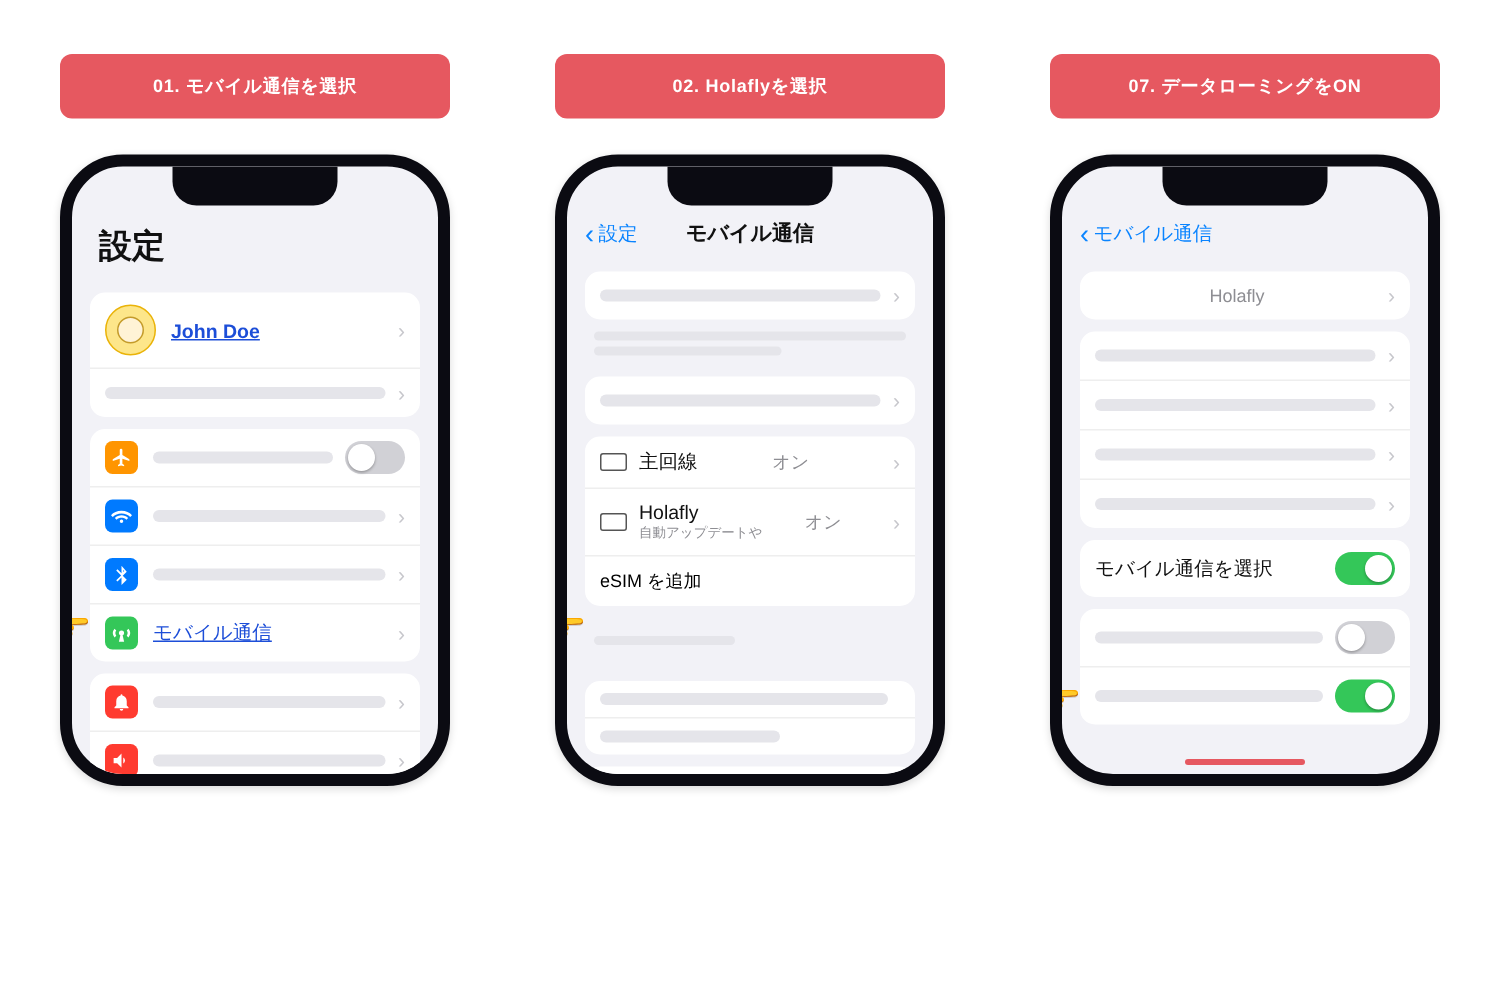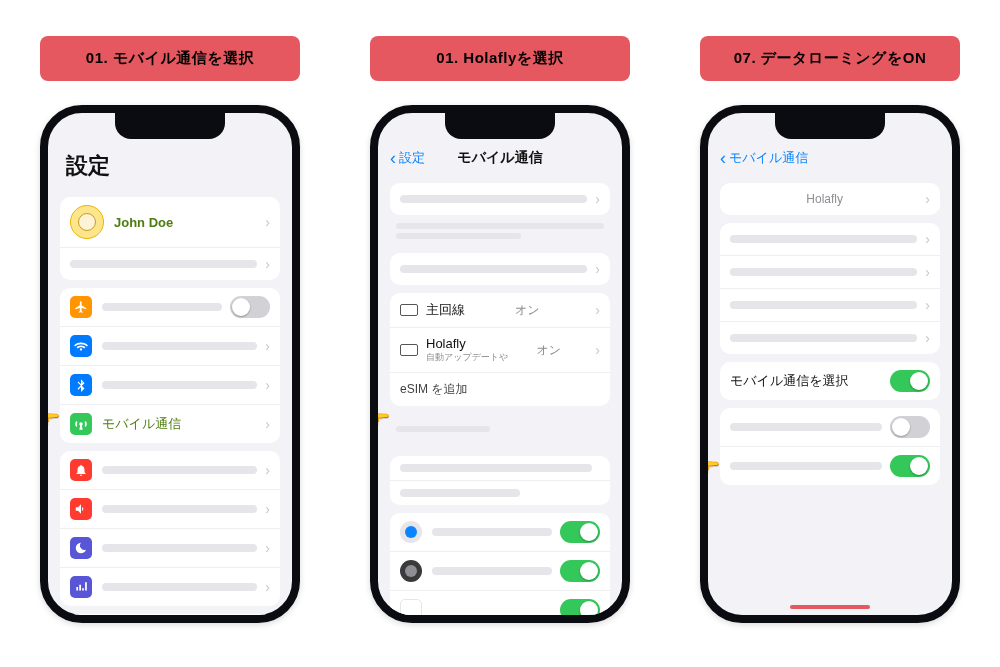--- a/index.html
+++ b/index.html
@@ -1,21 +1,21 @@
 <!DOCTYPE html>
 <html><head>
 <meta charset="utf-8">
 <style>
   * { box-sizing: border-box; margin: 0; padding: 0; }
   html, body { width: 1000px; height: 667px; font-family: -apple-system, "Hiragino Sans", "Helvetica Neue", Arial, sans-serif; background:#fff; }
   .wrap { display:flex; justify-content:space-around; padding: 36px 20px 0; gap: 30px; }
   .col { width: 300px; display:flex; flex-direction:column; align-items:center; }
-  .pill { background:#e65860; color:#000000; font-weight:700; font-size:15px; padding:13px 16px; border-radius:8px; text-align:center; width: 260px; margin-bottom:24px; letter-spacing:.5px;}
+  .pill { background:#e65860; color:#ffffff; font-weight:700; font-size:12px; padding:13px 16px; border-radius:8px; text-align:center; width: 260px; margin-bottom:24px; letter-spacing:.5px;}
   .phone {
-    width: 260px; height: 518px; border-radius: 42px; border: 8px solid #0b0b12;
+    width: 260px; height: 421px; border-radius: 42px; border: 8px solid #0b0b12;
     background:#f2f2f7; position:relative; overflow:hidden; box-shadow: 0 2px 6px rgba(0,0,0,.15);
   }
   .notch { position:absolute; top:0; left:50%; transform:translateX(-50%);
     width:110px; height:26px; background:#0b0b12; border-bottom-left-radius:16px; border-bottom-right-radius:16px; z-index:5;}
   .screen { position:absolute; inset:0; padding-top: 28px; overflow:hidden;}
   .hand { position:absolute; left:-22px; font-size:28px; z-index:6; text-shadow:0 1px 0 rgba(0,0,0,.15);}
   
   .p1-title { font-size:22px; font-weight:800; padding:10px 18px 8px; color:#111;}
   .card { background:#fff; border-radius:10px; margin:8px 12px; }
   .row { display:flex; align-items:center; padding:8px 10px; border-bottom:1px solid #eee; position:relative;}
@@ -24,28 +24,28 @@
   .ico { width:22px; height:22px; border-radius:5px; margin-right:10px; display:flex; align-items:center; justify-content:center; flex-shrink:0;}
   .ico svg { width:14px; height:14px; fill:#fff; }
   .skel { height:8px; background:#e5e5ea; border-radius:4px; }
   .skelw { flex:1; margin-right:8px;}
   .avatar { width:34px; height:34px; border-radius:50%; background:#fde68a; border:1px solid #eab308; display:flex; align-items:center; justify-content:center; margin-right:10px; overflow:hidden;}
   .avatar-face { width:18px; height:18px; border-radius:50%; background:#fff3d6; border:1px solid #c49b2a; position:relative;}
   .toggle { width:40px; height:22px; border-radius:11px; background:#d1d1d6; position:relative; margin-left:auto;}
   .toggle.on { background:#34c759;}
   .toggle .knob { width:18px; height:18px; border-radius:50%; background:#fff; position:absolute; top:2px; left:2px; box-shadow:0 1px 2px rgba(0,0,0,.3);}
   .toggle.on .knob { left:auto; right:2px;}
-  .label { font-size:13px; color:#4d7c0f; }
+  .label { font-size:13px; color:#1d4ed8;text-decoration:underline; }
   .sublabel { font-size:9px; color:#8e8e93;}
   .nav { display:flex; align-items:center; height:34px; position:relative; padding:0 12px;}
   .nav .back { color:#0a84ff; font-size:13px; display:flex; align-items:center; gap:3px;}
   .nav .title { position:absolute; left:0; right:0; text-align:center; font-weight:700; font-size:14px; color:#111;}
   .section-h { font-size:10px; color:#8e8e93; padding:4px 20px 2px;}
   .sim-ico { width:18px; height:12px; border:1.5px solid #555; border-radius:2px; margin-right:8px; position:relative;}
-  .link { color:#404040; font-size:12px; }
+  .link { color:#000000; font-size:12px; }
   .footnote { font-size:8px; color:#8e8e93; line-height:1.4; padding:4px 18px; }
   .homebar { position:absolute; bottom:6px; left:50%; transform:translateX(-50%); width:80px; height:4px; background:#e65860; border-radius:2px;}
   .rowtxt { font-size:13px; color:#111;}
   .rowval { margin-left:auto; font-size:12px; color:#8e8e93; margin-right:6px;}
   .circ-ico { width:22px; height:22px; border-radius:50%; margin-right:10px; flex-shrink:0; display:flex; align-items:center; justify-content:center;}
   .ball { width:12px;height:12px;border-radius:50%;}
 </style>
 </head>
 <body>
 
@@ -163,21 +163,21 @@
 
             <span class="chev">›</span>
           </div>
 
         </div>
       </div>
     </div>
   </div>
 
   <div class="col">
-    <div class="pill">01. Holaflyを選択</div>
+    <div class="pill">02. Holaflyを選択</div>
     <div class="phone">
       <div class="notch"></div>
       <span class="hand" style="top:290px;">👉</span>
       <div class="screen">
         <div class="nav">
           <div class="back">
             <span style="font-size:18px;">‹</span>
             <span>設定</span>
           </div>
           <div class="title">モバイル通信</div>

